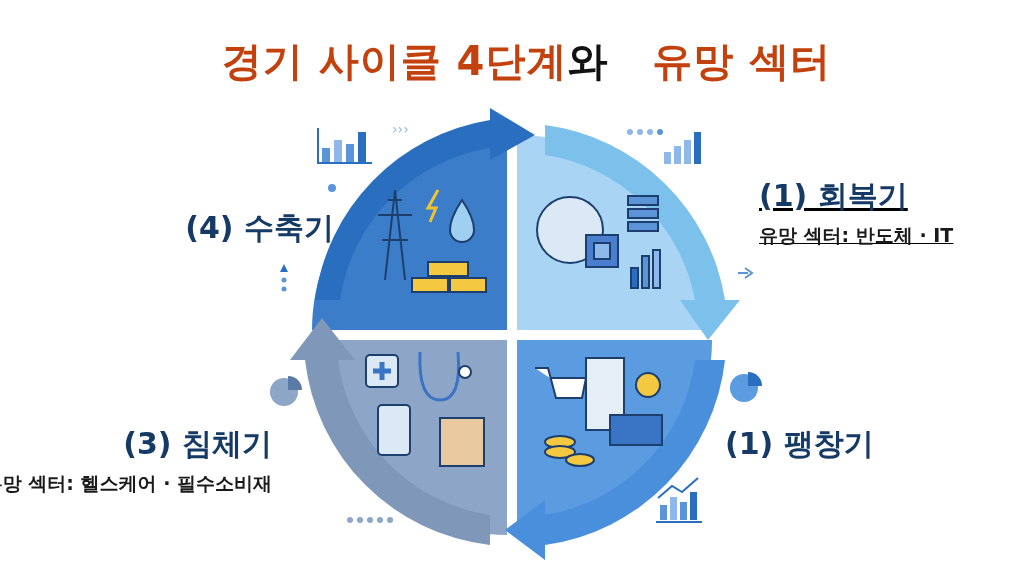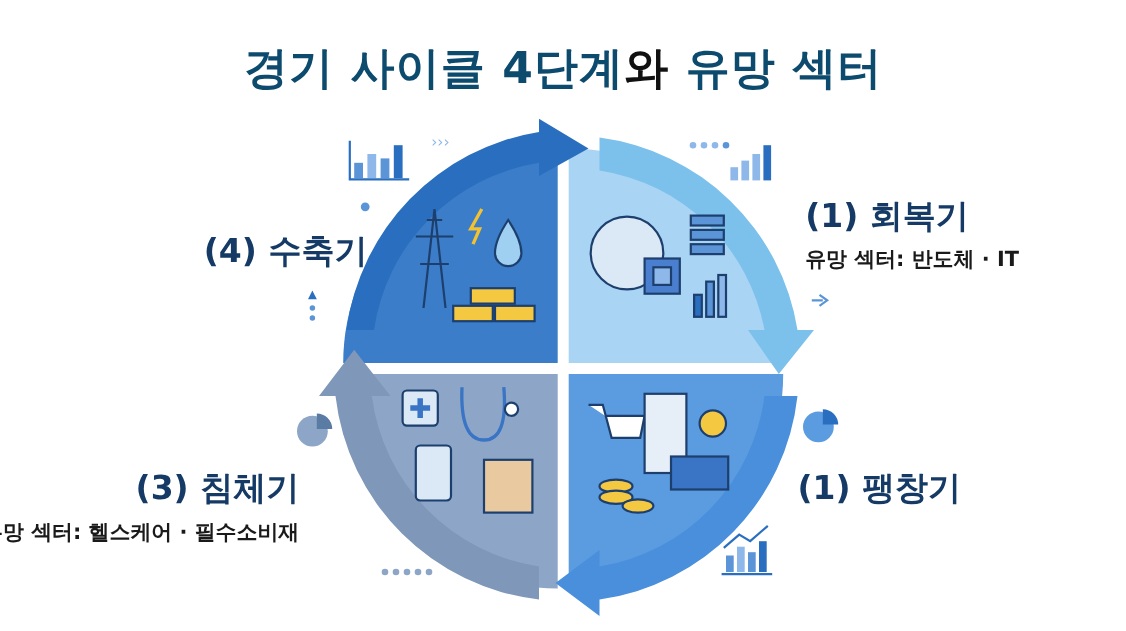--- a/index.html
+++ b/index.html
@@ -1,18 +1,18 @@
 <!DOCTYPE html>
 <html><head>
 <meta charset="utf-8">
 <style>
   html,body{margin:0;padding:0;background:#ffffff;}
   body{width:1024px;height:574px;position:relative;overflow:hidden;font-family:"DejaVu Sans",sans-serif;}
   .title{position:absolute;top:34px;left:0;width:1024px;text-align:center;font-size:40px;font-weight:bold;letter-spacing:1px;}
-  .title .blue{color:#0c4a6e;}
+  .title .blue{color:#c2410c;margin-left:29px;}
   .title .black{color:#111111;}
   .stage{position:absolute;}
   .stage .name{font-size:30px;font-weight:bold;color:#153a66;white-space:nowrap;}
   .stage .sector{font-size:19px;font-weight:bold;color:#1a1a1a;white-space:nowrap;margin-top:6px;}
   .right{text-align:left;}
   .leftal{text-align:right;}
   svg{position:absolute;left:0;top:0;}
 </style>
 </head>
 <body>
@@ -116,21 +116,21 @@
       <circle cx="284" cy="289" r="2.5" fill="#5b95d8"></circle>
     <circle cx="350" cy="520" r="3" fill="#8da6c8"></circle>
       <circle cx="360" cy="520" r="3" fill="#8da6c8"></circle>
       <circle cx="370" cy="520" r="3" fill="#8da6c8"></circle>
       <circle cx="380" cy="520" r="3" fill="#8da6c8"></circle>
       <circle cx="390" cy="520" r="3" fill="#8da6c8"></circle>
     <path d="M738 273 L748 273 M745 268 L752 273 L745 278" stroke="#5b95d8" stroke-width="2" fill="none"></path>
   </g>
 </svg>
 
-<div class="stage right" style="left:732px;top:176px;">
+<div class="stage right" style="left:759px;top:176px;text-decoration:underline;">
   <div class="name">(1) 회복기</div>
   <div class="sector">유망 섹터: 반도체 · IT</div>
 </div>
 <div class="stage right" style="left:725px;top:424px;">
   <div class="name">(1) 팽창기</div>
 </div>
 <div class="stage leftal" style="right:752px;top:424px;">
   <div class="name">(3) 침체기</div>
   <div class="sector">유망 섹터: 헬스케어 · 필수소비재</div>
 </div>

